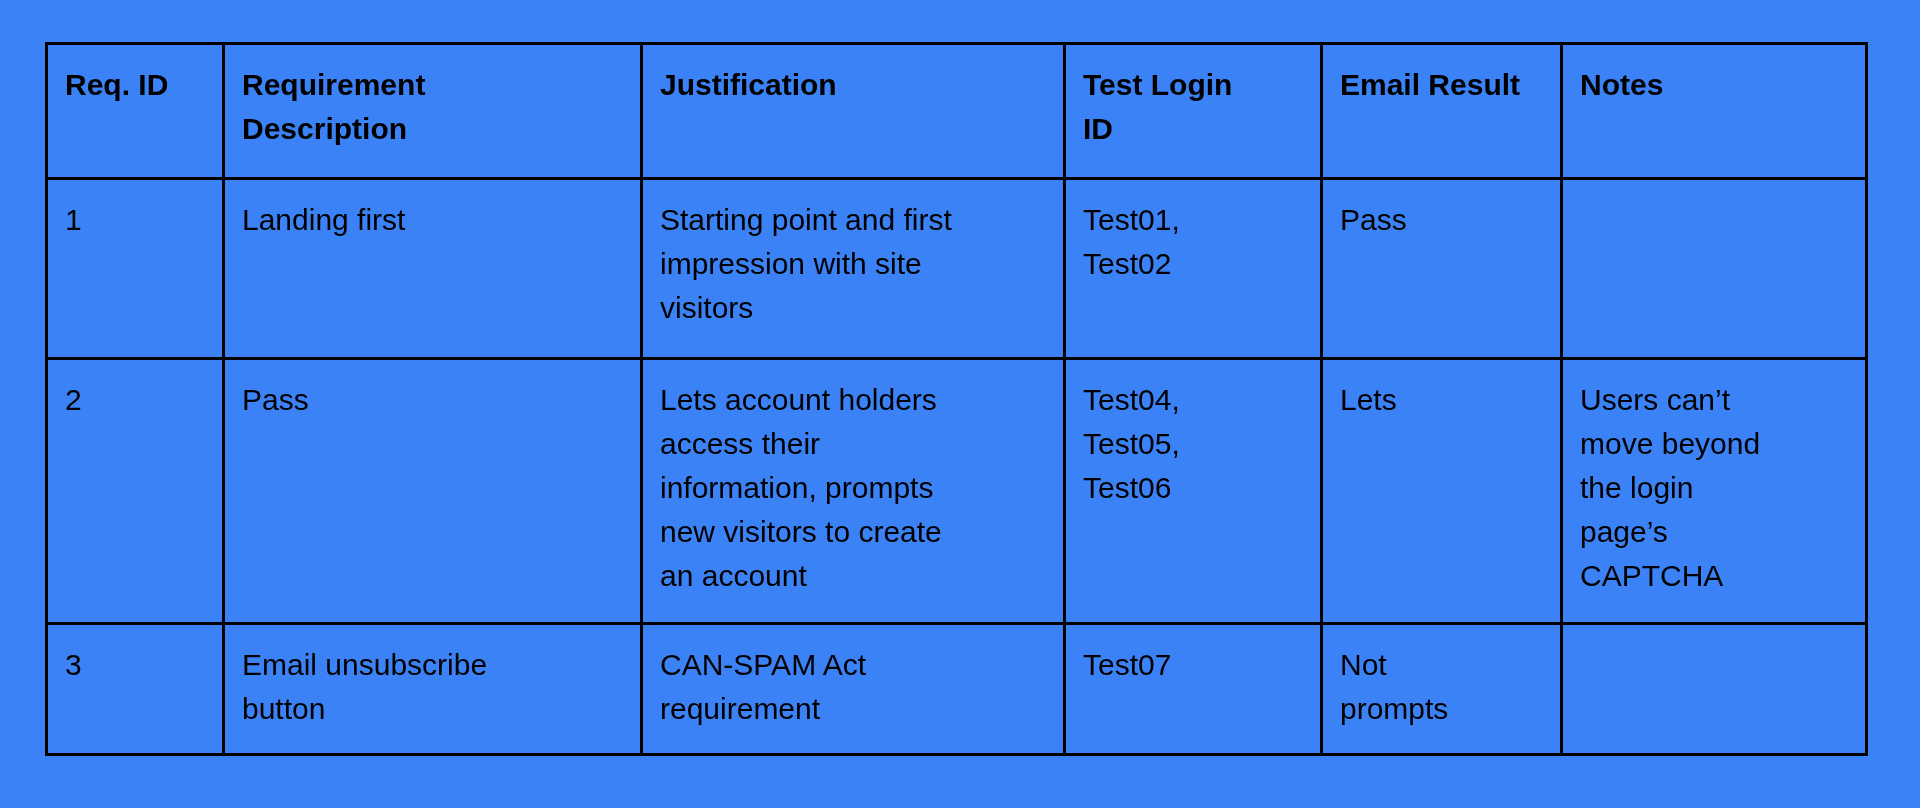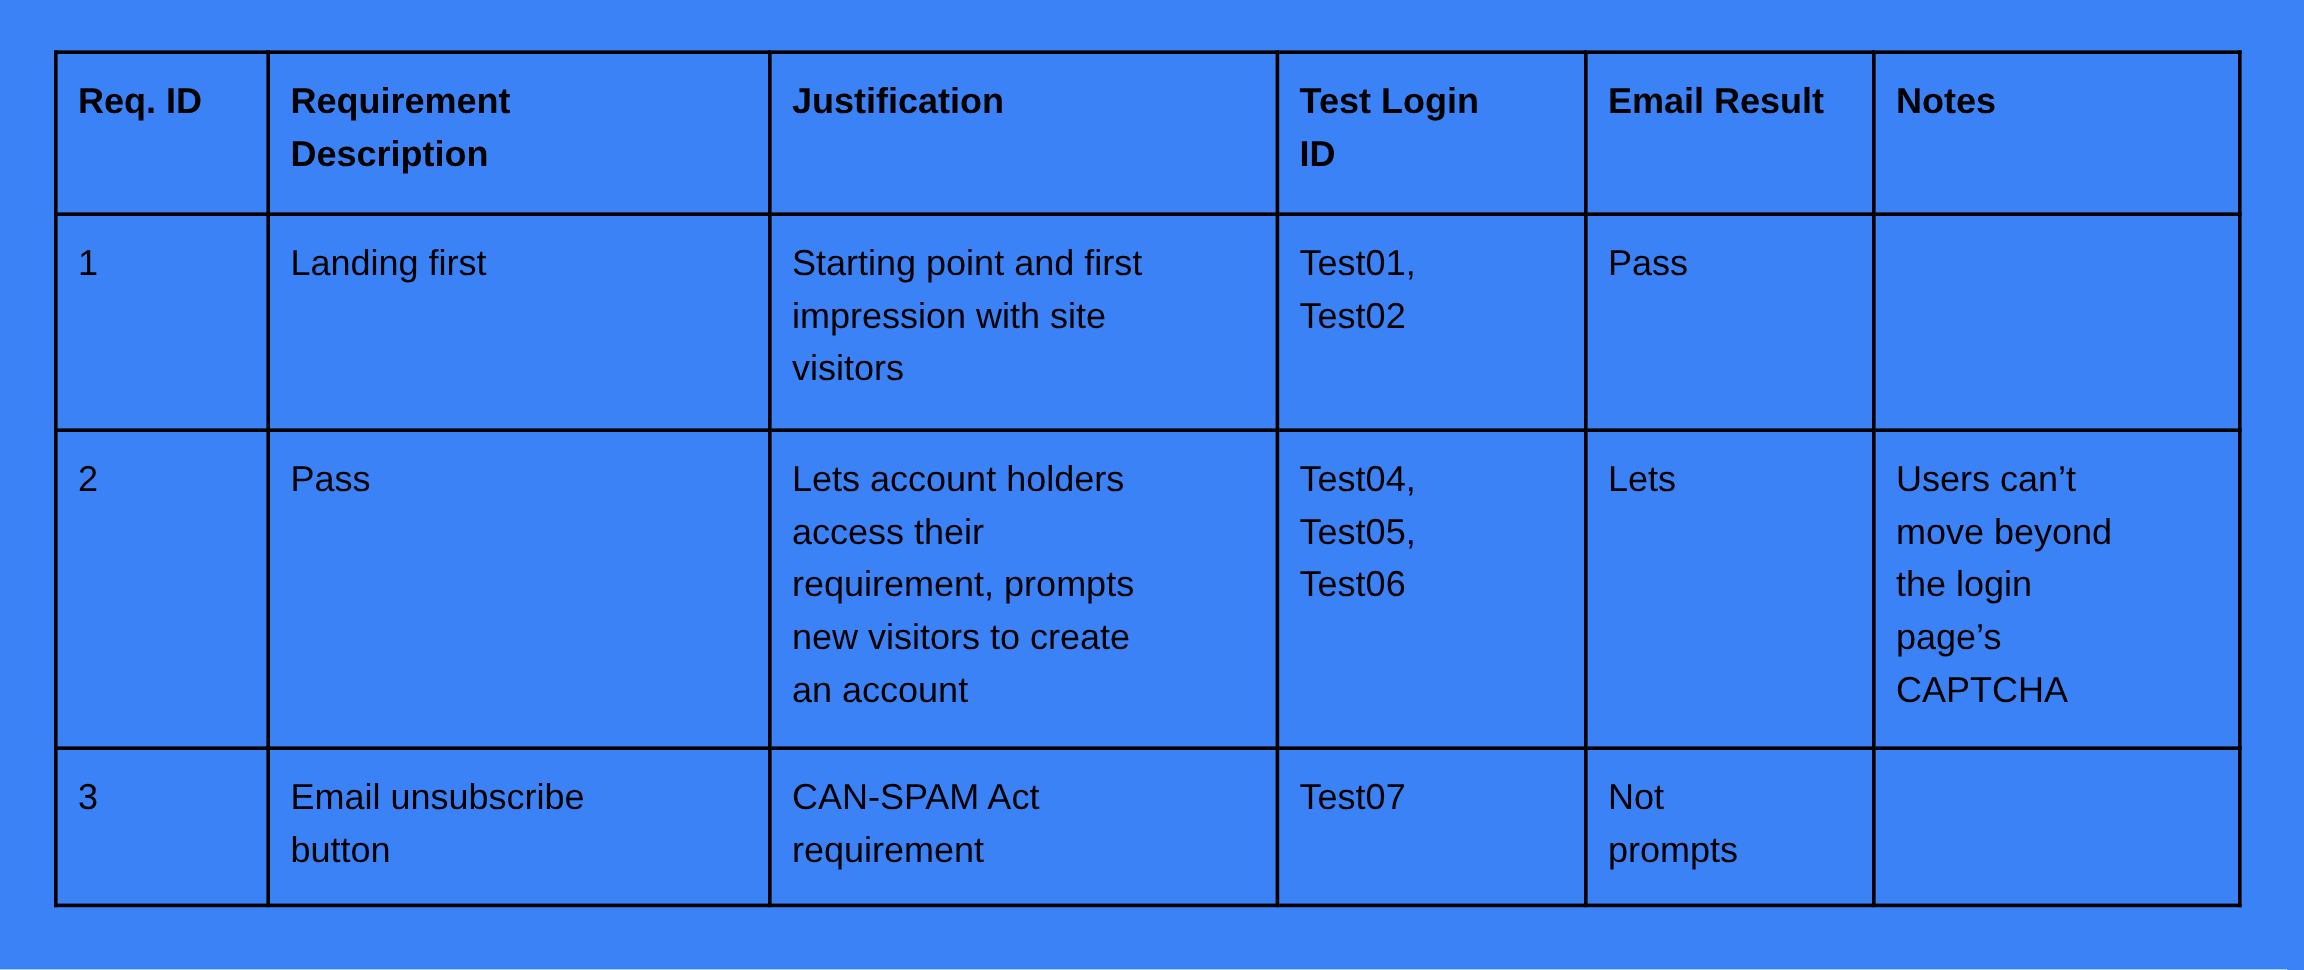--- a/index.html
+++ b/index.html
@@ -87,21 +87,21 @@
         <td>Test01,
 Test02</td>
         <td>Pass</td>
         <td></td>
       </tr>
       <tr class="row-2">
         <td>2</td>
         <td>Pass</td>
         <td>Lets account holders
 access their
-requirement, prompts
+information, prompts
 new visitors to create
 an account</td>
         <td>Test04,
 Test05,
 Test06</td>
         <td>Lets</td>
         <td>Users can’t
 move beyond
 the login
 page’s

